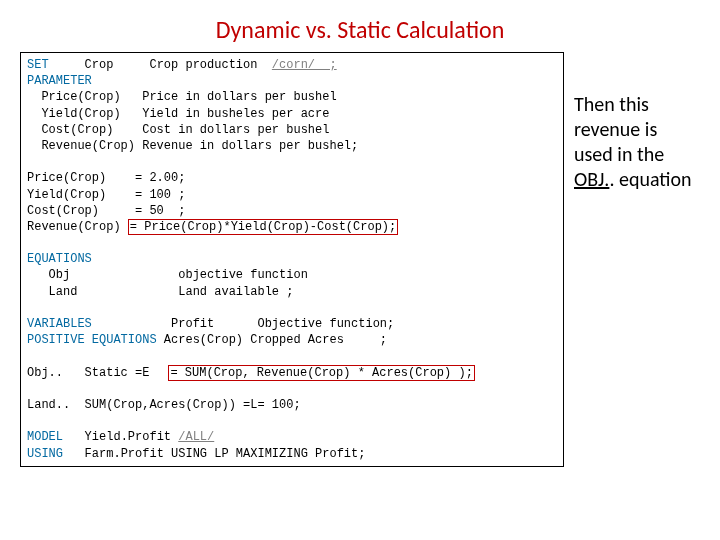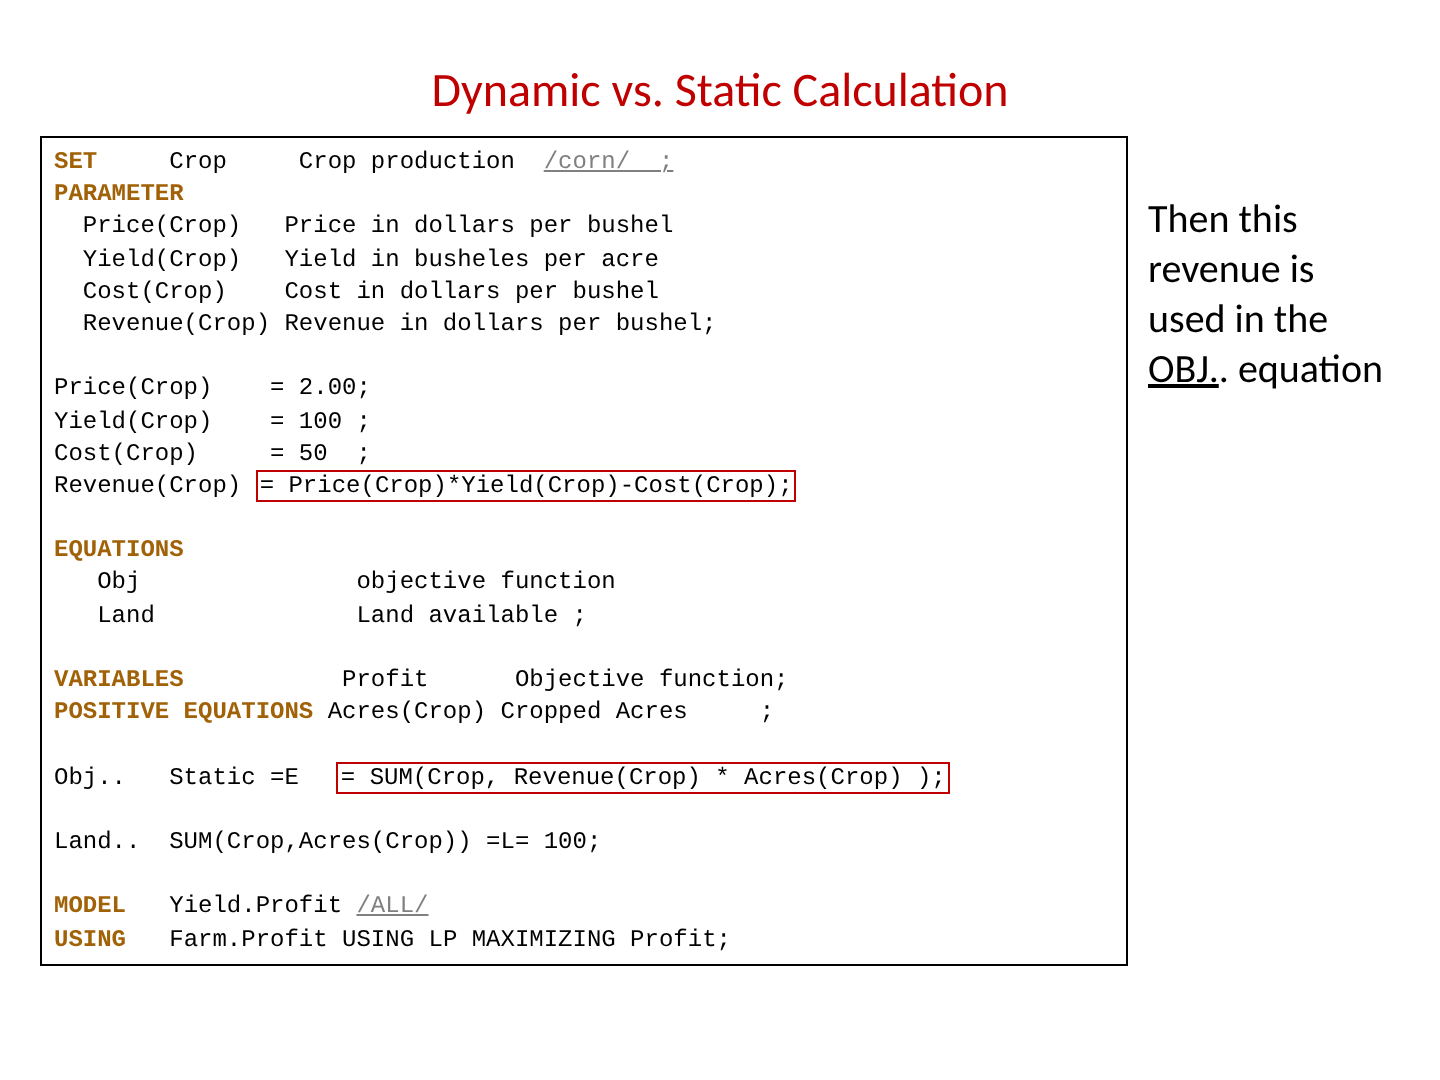--- a/index.html
+++ b/index.html
@@ -8,47 +8,47 @@
     font-family: Calibri, Arial, sans-serif;
     background: #fff;
     width: 720px;
     height: 540px;
     box-sizing: border-box;
   }
   .title {
     text-align: center;
     font-size: 24px;
     color: #c00000;
-    margin: 16px 0 8px 0;
+    margin: 0 0 8px 0;
     font-weight: normal;
   }
   .content {
     display: flex;
     gap: 10px;
   }
   .code-box {
     border: 1px solid #000;
     padding: 4px 6px;
     font-family: "Courier New", monospace;
     font-size: 12px;
     line-height: 1.35;
     white-space: pre;
     flex: 0 0 auto;
     width: 530px;
   }
-  .kw { font-weight: bold; color: #a16207; }
+  .kw { font-weight: normal; color: #0369a1; }
   .comment { color: #808080; text-decoration: underline; }
   .hl1 { border: 1.5px solid #c00000; padding: 0 1px; }
   .hl2 { border: 1.5px solid #c00000; padding: 0 1px; margin-left: 19px; }
   .side {
     font-size: 20px;
     line-height: 1.25;
     color: #000;
   }
-  .para2 { margin-top: 30px; }
+  .para2 { margin-top: 40px; }
   .u { text-decoration: underline; }
 </style>
 </head>
 <body>
 
 <div class="title">Dynamic vs. Static Calculation</div>
 
 <div class="content">
 <div class="code-box"><span class="kw">SET</span><span>     Crop     Crop production  </span><span class="comment">/corn/  ;</span>
 <span class="kw">PARAMETER</span>

